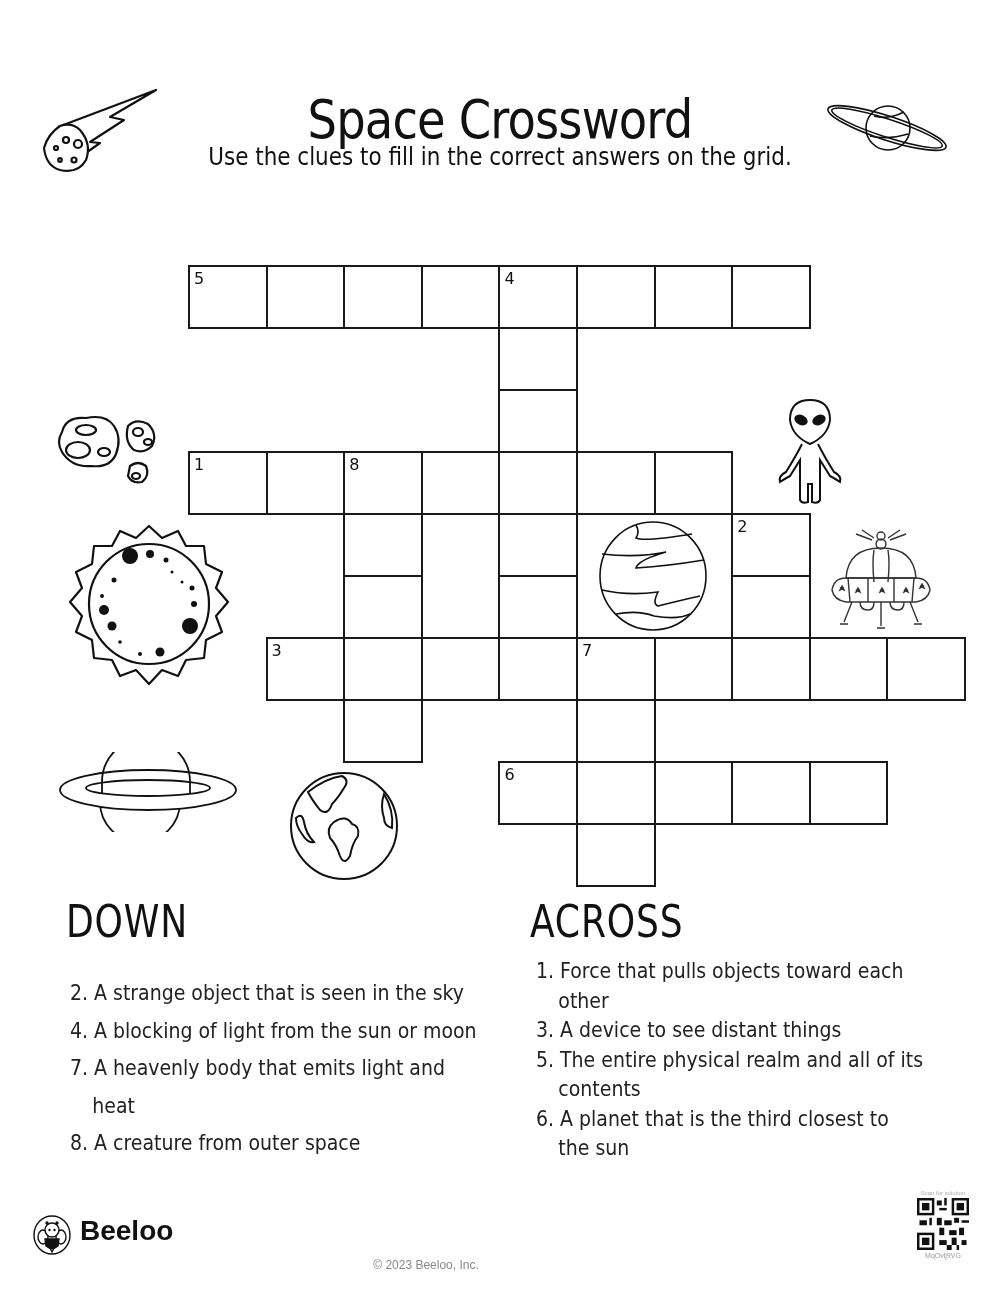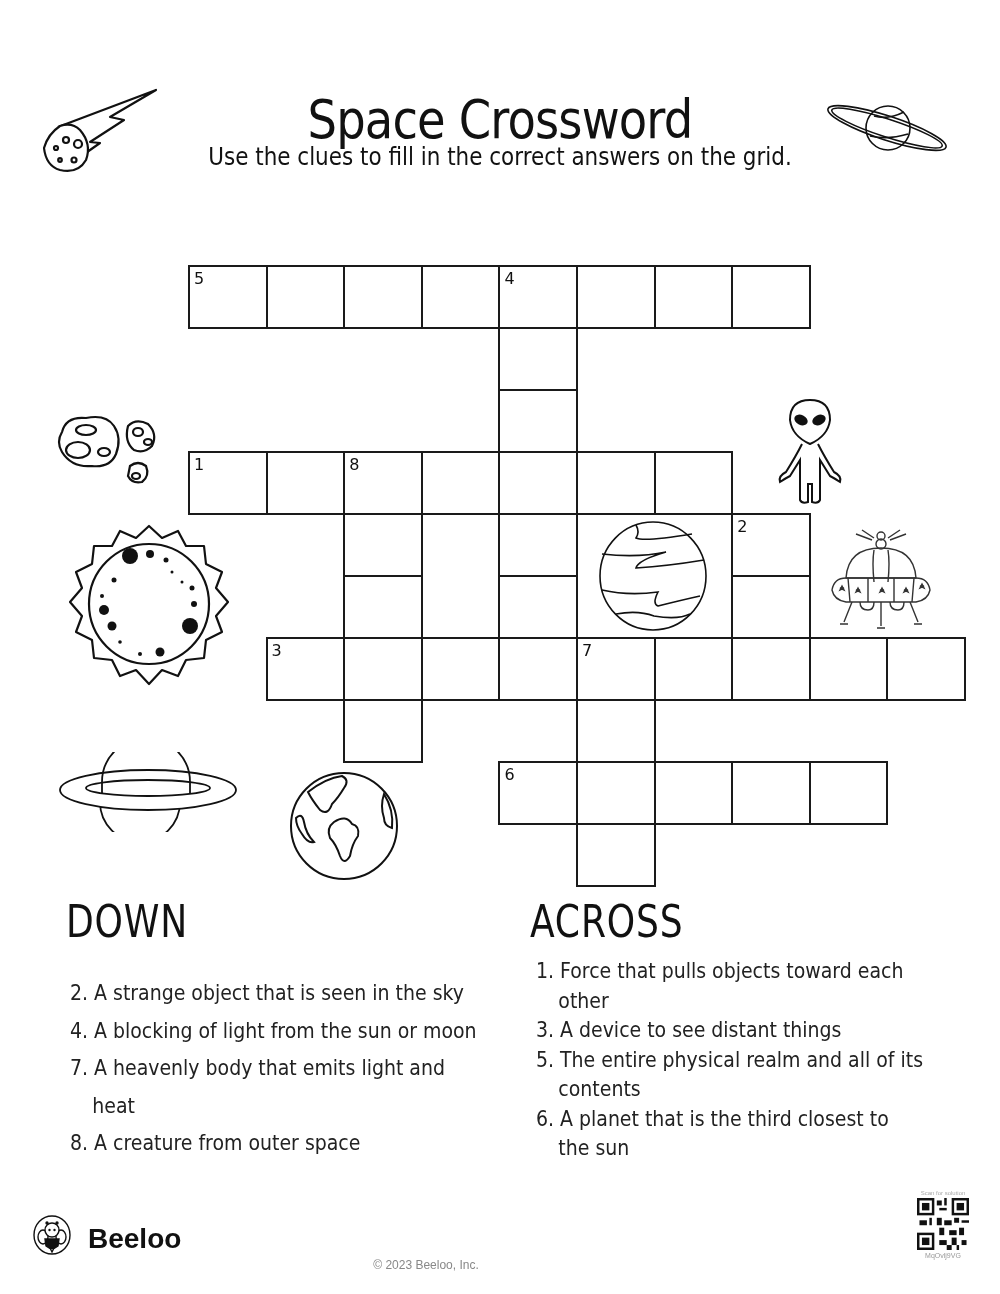--- a/index.html
+++ b/index.html
@@ -8,21 +8,21 @@
   .subtitle { position:absolute; left:0; width:1000px; top:142px; text-align:center; font-size:25px; transform:scaleX(0.86); transform-origin:center; color:#111; }
   .grid { position:absolute; left:0; top:0; width:1000px; height:1294px; pointer-events:none; }
   .cell { position:absolute; box-sizing:border-box; border:2.5px solid #1a1a1a; background:#fff; pointer-events:auto; }
   .cell .num { position:absolute; left:4px; top:2px; font-size:16px; font-family:"DejaVu Sans", sans-serif; color:#111; }
   .blank { position:absolute; box-sizing:border-box; border:2.5px solid #1a1a1a; background:#fff; }
   .illus { position:absolute; }
   .clue-head { position:absolute; font-size:44px; transform:scaleX(0.82); transform-origin:left; color:#111; letter-spacing:1px; }
   .clues { position:absolute; margin:0; padding:0; list-style:none; font-size:22px; transform:scaleX(0.86); transform-origin:left top; color:#222; }
   .clues li { margin:0; }
   .clues .cont { padding-left:26px; }
-  .logo { position:absolute; left:32px; top:1215px; display:flex; align-items:flex-end; gap:16px; }
+  .logo { position:absolute; left:32px; top:1215px; display:flex; align-items:flex-start; gap:8px; }
   .logo-text { font-size:28px; font-weight:bold; font-family:"Liberation Sans", sans-serif; color:#111; }
   .copyright { position:absolute; left:0; width:852px; top:1258px; text-align:center; font-size:12px; color:#888; font-family:"Liberation Sans", sans-serif; }
   .qr-wrap { position:absolute; left:908px; top:1190px; width:70px; text-align:center; font-family:"Liberation Sans", sans-serif; }
   .qr-caption { font-size:6px; color:#aaa; }
   .qr-code { font-size:7px; color:#999; margin-top:2px; }
 </style>
 </head>
 <body>
 
 <h1 class="title">Space Crossword</h1>

